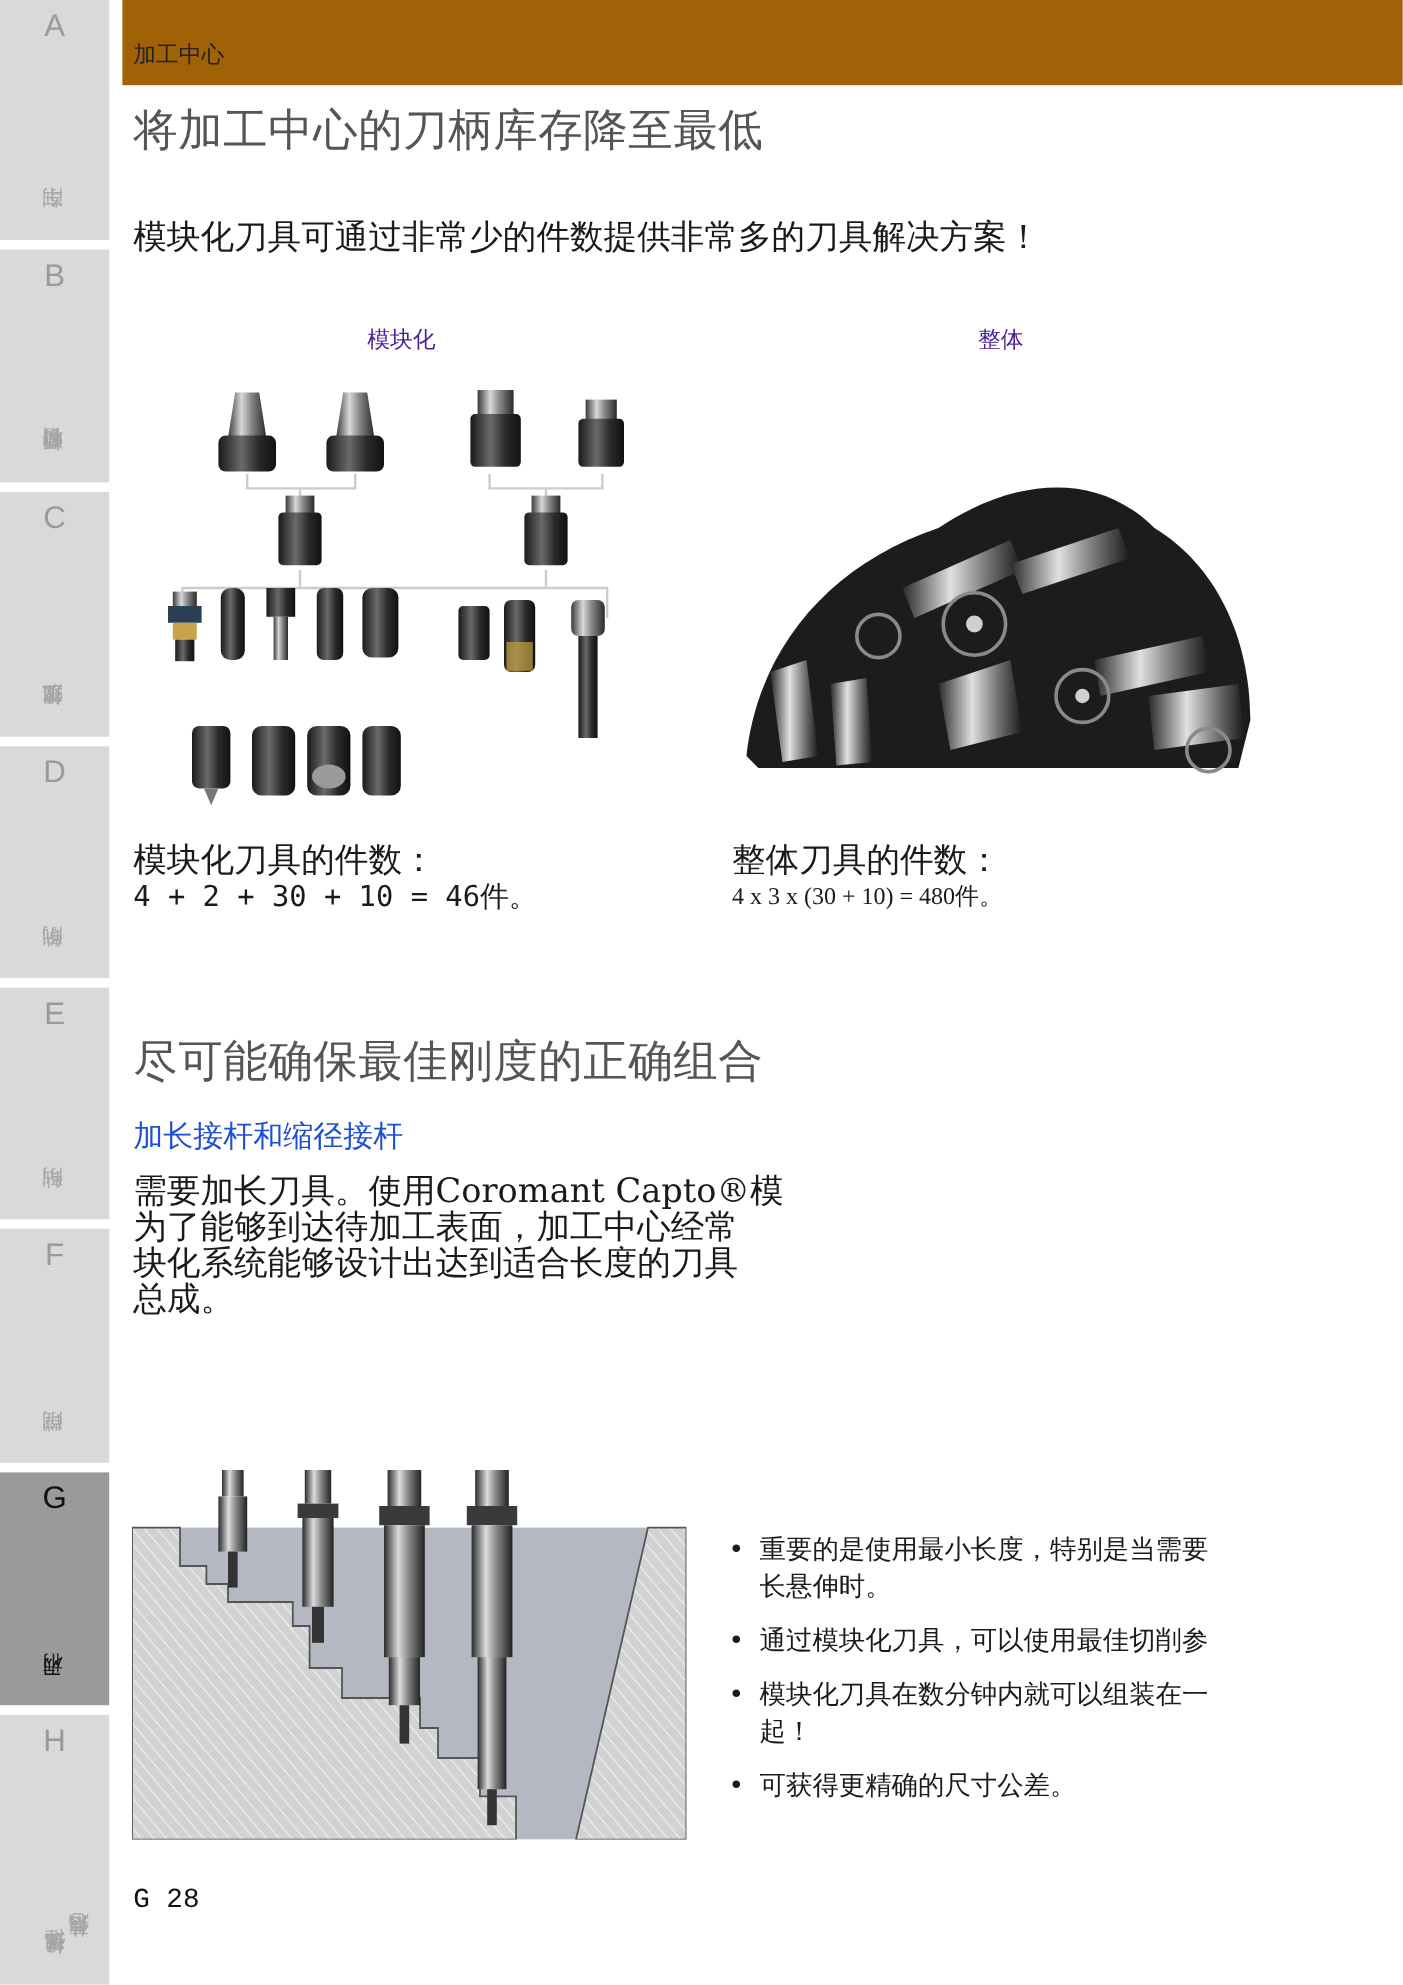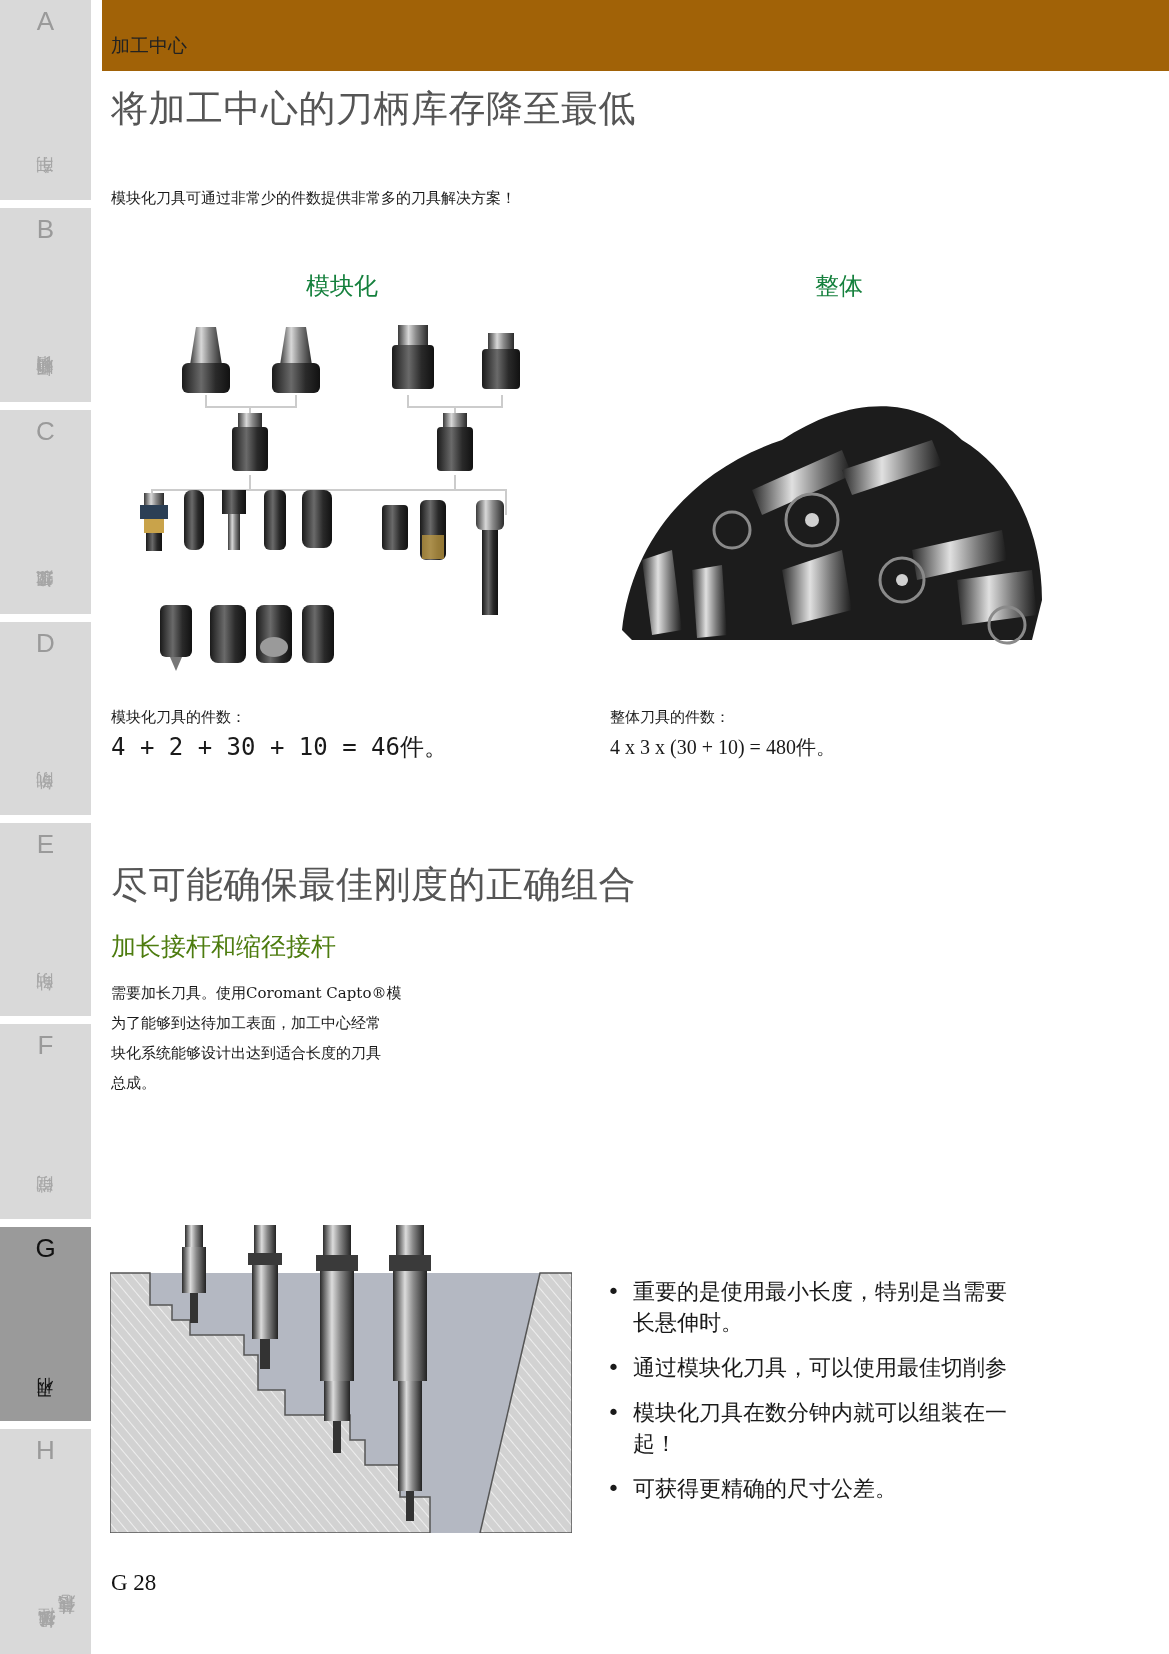--- a/index.html
+++ b/index.html
@@ -16,32 +16,32 @@
   .tab .vlabel { position: absolute; left: 34px; bottom: 12px; writing-mode: vertical-rl; transform: rotate(180deg);
     font-family: "DejaVu Sans", sans-serif; font-size: 17px; color: #a6a6a6; letter-spacing: 1px; line-height: 20px; }
   .tab.active .vlabel { color: #111111; }
   .tab .vlabel.two { left: 30px; }
 
   
   .header { position: absolute; left: 102px; top: 0; width: 1067px; height: 71px; background: #a16207; }
   .header .section { position: absolute; left: 9px; bottom: 12px; font-size: 19px; color: #222; }
 
   .h1 { position: absolute; left: 111px; font-family: "DejaVu Sans", sans-serif; font-size: 37px; color: #555555; font-weight: normal; letter-spacing: 0.5px; text-align: center; }
-  .p { position: absolute; left: 111px; font-size: 15px; line-height: 30px; color: #1a1a1a; }
-  .h3 { position: absolute; font-family: Liberation Sans, sans-serif; font-size: 24px; color: #15803d; }
-  .h2 { position: absolute; left: 111px; font-family: "DejaVu Sans", sans-serif; font-size: 25px; color: #4d7c0f; }
+  .p { position: absolute; left: 111px; font-size: 28px; line-height: 30px; color: #1a1a1a; }
+  .h3 { position: absolute; font-family: Liberation Sans, sans-serif; font-size: 19px; color: #4c1d95; }
+  .h2 { position: absolute; left: 111px; font-family: "DejaVu Sans", sans-serif; font-size: 25px; color: #1d4ed8; }
 
   .img { position: absolute; }
   .img svg { width: 100%; height: 100%; display: block; }
 
   .bullets { position: absolute; left: 605px; top: 1276px; width: 470px; list-style: none; }
   .bullets li { position: relative; padding-left: 28px; font-size: 22px; line-height: 31px; margin-bottom: 14px; color: #1a1a1a; }
   .bullets li .dot { position: absolute; left: 2px; top: 0; font-family: "DejaVu Sans", sans-serif; }
 
-  .pagenum { position: absolute; left: 111px; top: 1570px; font-family: Liberation Serif, serif; font-size: 23px; color: #111; }
+  .pagenum { position: absolute; left: 111px; top: 1570px; font-family: Liberation Mono, monospace; font-size: 23px; color: #111; }
 </style>
 </head>
 <body>
 
 <div class="sidebar">
   <div class="tab" style="top:0;height:200px">
     <div class="letter">A</div>
     <div class="vlabel">车削</div>
   </div>
   <div class="tab" style="top:208px;height:194px">

